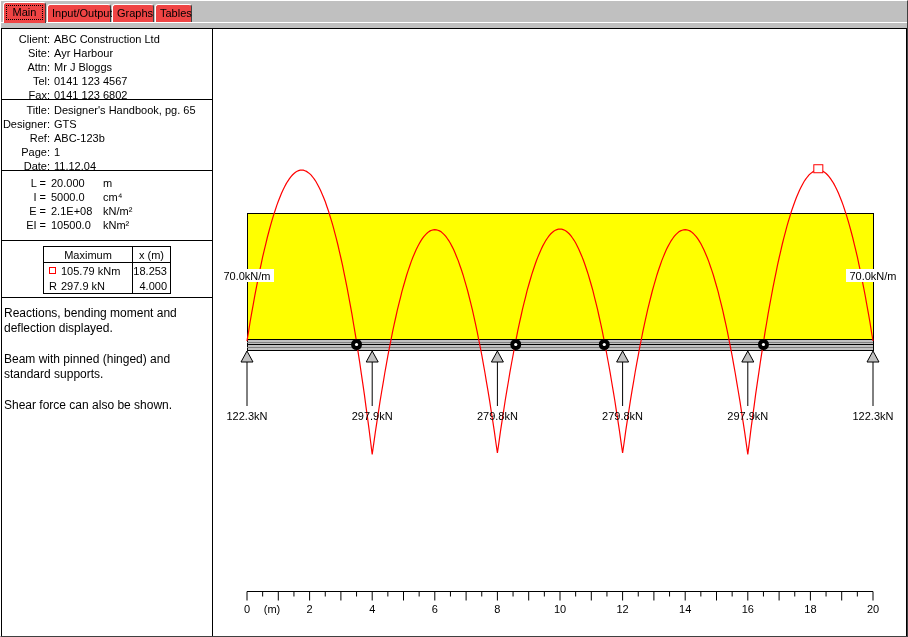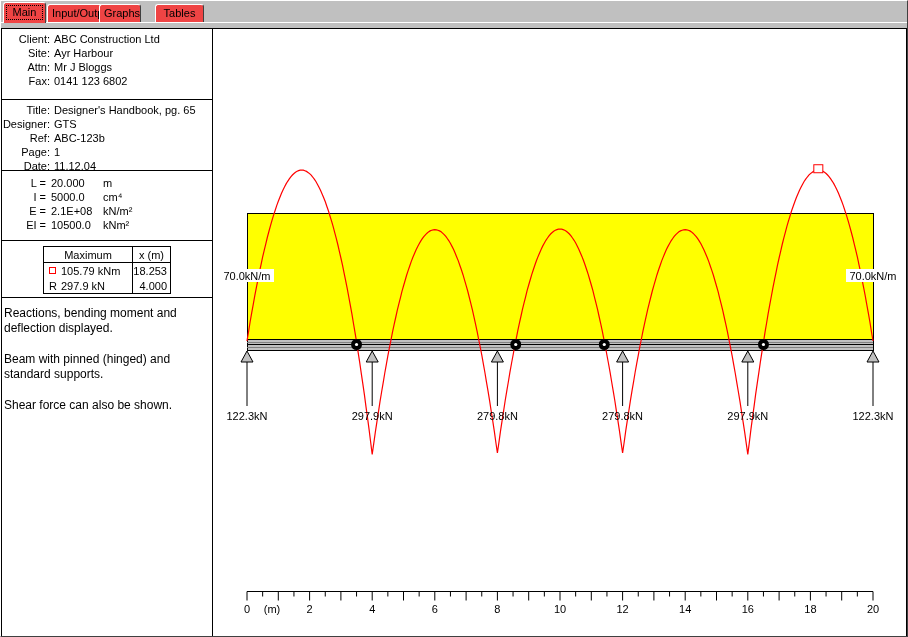--- a/index.html
+++ b/index.html
@@ -57,41 +57,45 @@
   svg { font-family: "Liberation Sans", sans-serif; }
 </style>
 </head>
 <body>
 
 <div class="window">
 
   <div class="tabstrip">
     <div class="tab active" style="left:2px;  width:43px;">Main</div>
     <div class="tab" style="left:46px; width:64px;">Input/Output</div>
-    <div class="tab" style="left:98px;width:42px;">Graphs</div>
-    <div class="tab" style="left:154px;width:49px;">Tables</div>
+    <div class="tab" style="left:111px;width:42px;">Graphs</div>
+    <div class="tab" style="left:154px;width:37px;">Tables</div>
   </div>
   <div class="tab-band"></div>
 
   <div class="content">
 
     <div class="left-panel">
 
       <div class="section sec-client">
         <div class="info-row">
             <span class="lbl">Client:</span>
             <span class="val">ABC Construction Ltd</span>
           </div>
         <div class="info-row">
             <span class="lbl">Site:</span>
             <span class="val">Ayr Harbour</span>
           </div>
         <div class="info-row">
             <span class="lbl">Attn:</span>
             <span class="val">Mr J Bloggs</span>
+          </div>
+        <div class="info-row">
+            <span class="lbl">Tel:</span>
+            <span class="val">0141 123 4567</span>
           </div>
         <div class="info-row">
             <span class="lbl">Fax:</span>
             <span class="val">0141 123 6802</span>
           </div>
       </div>
 
       <div class="section sec-project">
         <div class="info-row">
             <span class="lbl">Title:</span>

